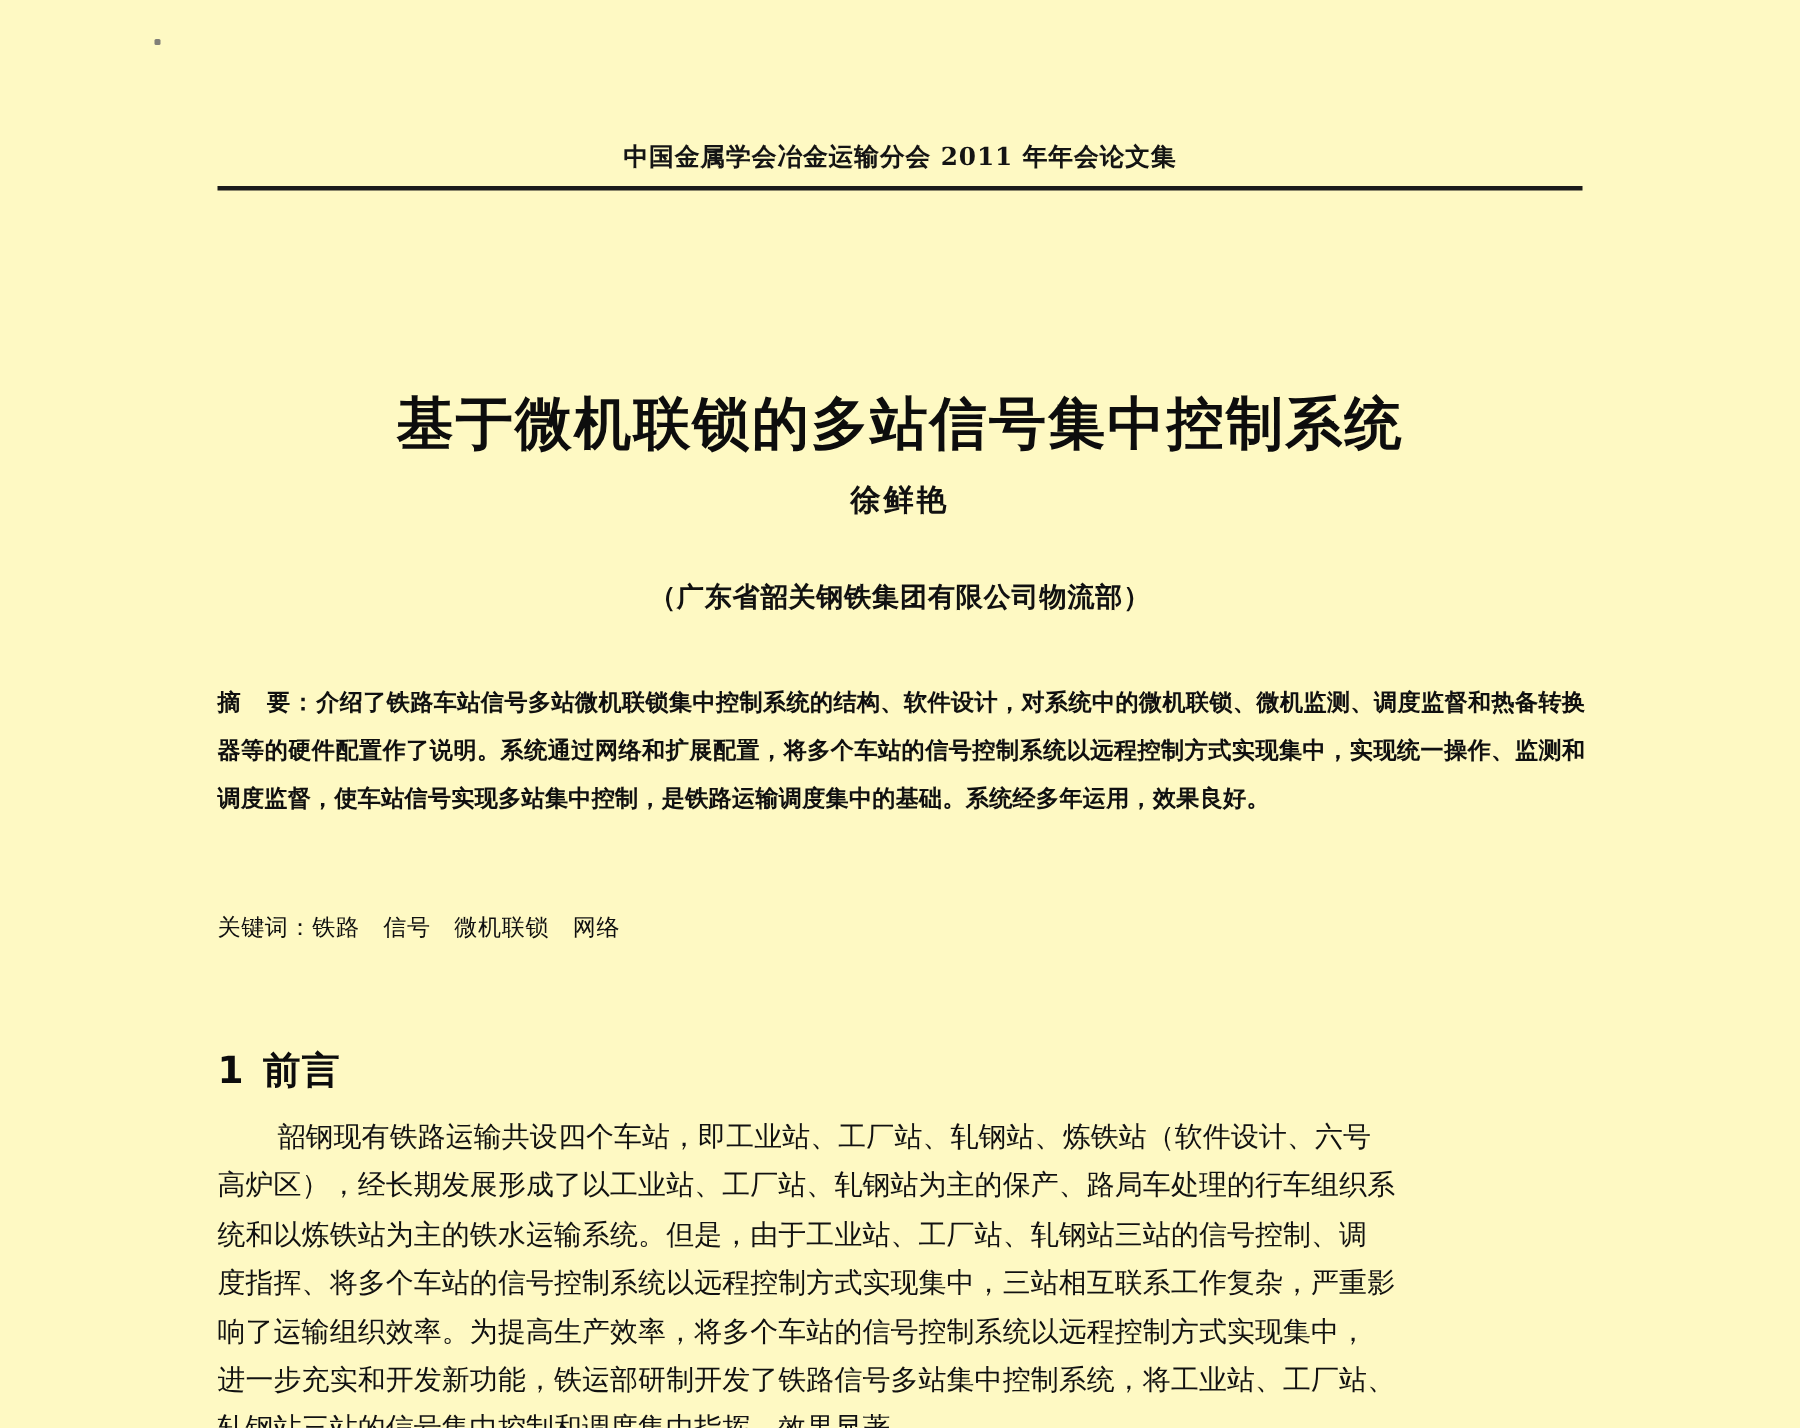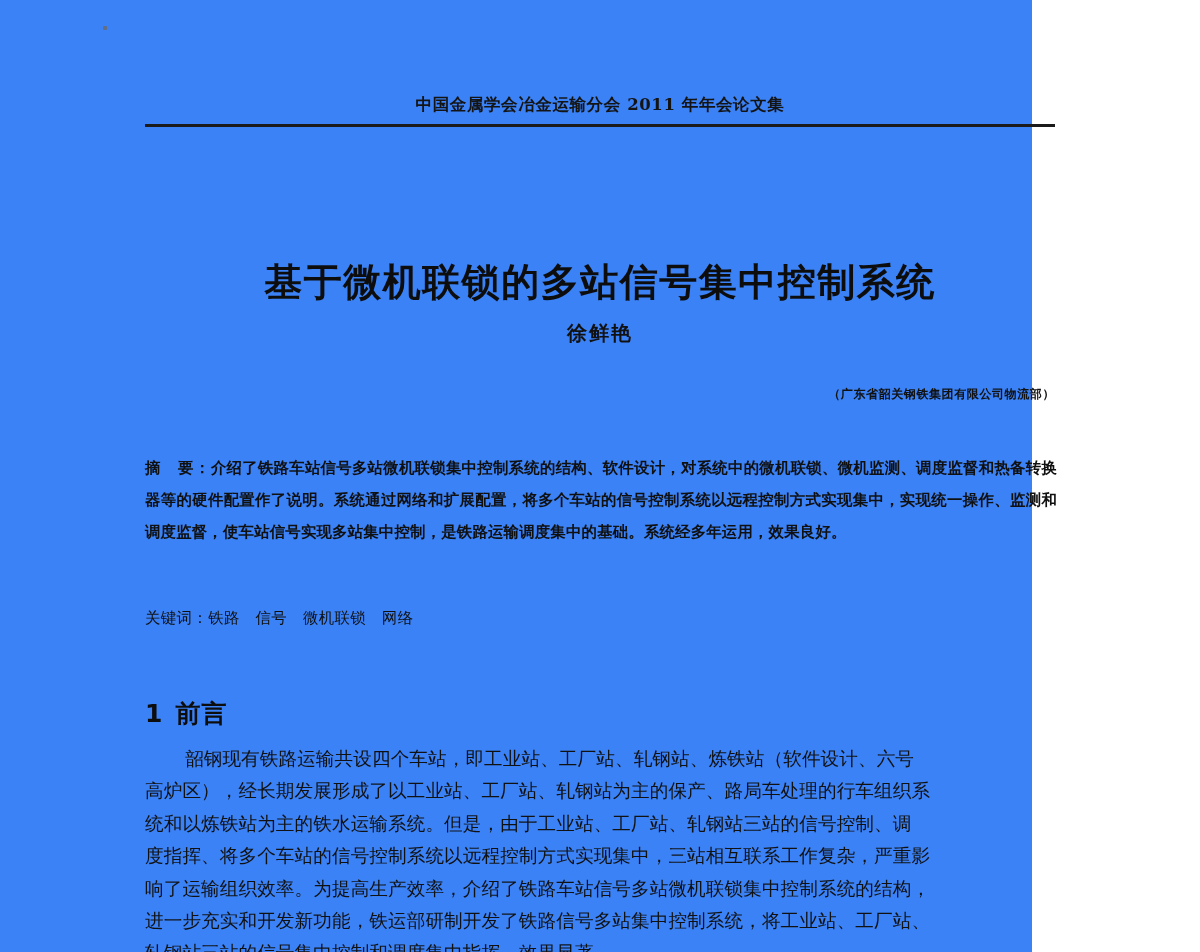--- a/index.html
+++ b/index.html
@@ -11,23 +11,23 @@
     width: 1200px;
     height: 952px;
     overflow: hidden;
     font-family: "Liberation Serif", "DejaVu Serif", serif;
     color: #1a1a1a;
     position: relative;
   }
 
   .page {
     position: relative;
-    width: 1032px;
+    width: 1200px;
     height: 952px;
-    background: #3b82f6;
+    background: #fef9c3;
   }
 
   
   .speck {
     position: absolute;
     left: 103px;
     top: 26px;
     width: 4px;
     height: 4px;
     background: #6b6b6b;
@@ -82,24 +82,24 @@
     font-size: 20px;
     letter-spacing: 2px;
     color: #111111;
   }
 
   .affiliation {
     position: absolute;
     left: 145px;
     top: 386px;
     width: 910px;
-    text-align: right;
+    text-align: center;
     font-family: Liberation Mono, monospace;
     font-weight: bold;
-    font-size: 12px;
+    font-size: 18px;
     letter-spacing: 0.6px;
     color: #111111;
   }
 
   .abstract {
     position: absolute;
     left: 145px;
     top: 452px;
     width: 912px;
     font-family: "DejaVu Sans", "Liberation Sans", sans-serif;
@@ -193,18 +193,18 @@
 
   <h2 class="section-heading">
     <span class="sec-num">1</span><span>前言</span>
   </h2>
 
   <div class="body-text">
     <span class="body-line"><span class="indent"></span><span>韶钢现有铁路运输共设四个车站，即工业站、工厂站、轧钢站、炼铁站（软件设计、六号</span></span>
     <span class="body-line"><span>高炉区），经长期发展形成了以工业站、工厂站、轧钢站为主的保产、路局车处理的行车组织系</span></span>
     <span class="body-line"><span>统和以炼铁站为主的铁水运输系统。但是，由于工业站、工厂站、轧钢站三站的信号控制、调</span></span>
     <span class="body-line"><span>度指挥、将多个车站的信号控制系统以远程控制方式实现集中，三站相互联系工作复杂，严重影</span></span>
-    <span class="body-line"><span>响了运输组织效率。为提高生产效率，介绍了铁路车站信号多站微机联锁集中控制系统的结构，</span></span>
+    <span class="body-line"><span>响了运输组织效率。为提高生产效率，将多个车站的信号控制系统以远程控制方式实现集中，</span></span>
     <span class="body-line"><span>进一步充实和开发新功能，铁运部研制开发了铁路信号多站集中控制系统，将工业站、工厂站、</span></span>
     <span class="body-line clipped"><span>轧钢站三站的信号集中控制和调度集中指挥，效果显著</span></span>
   </div>
 
 </div>
 
 </body></html>

